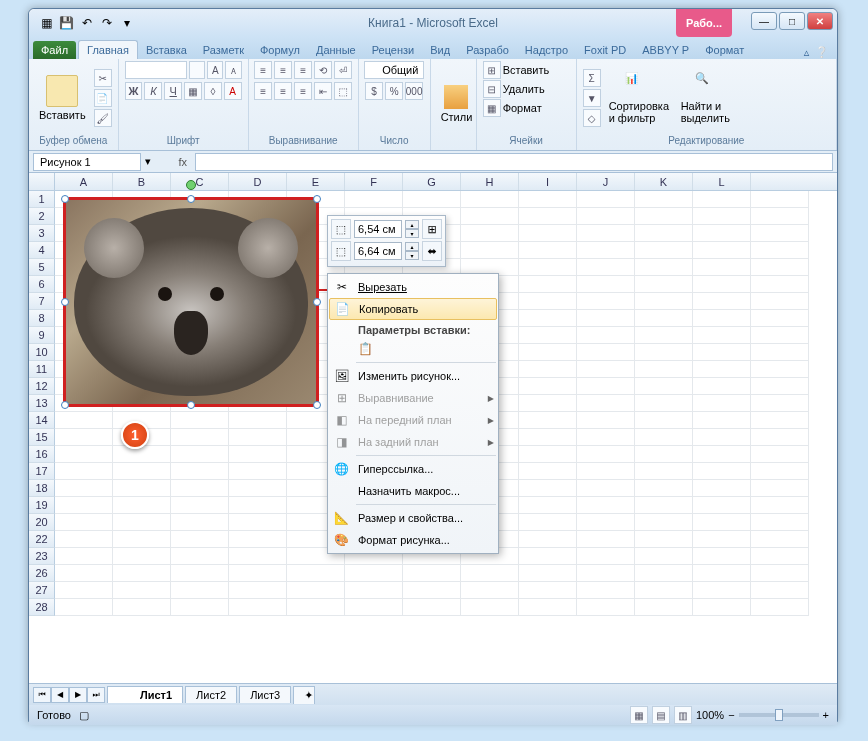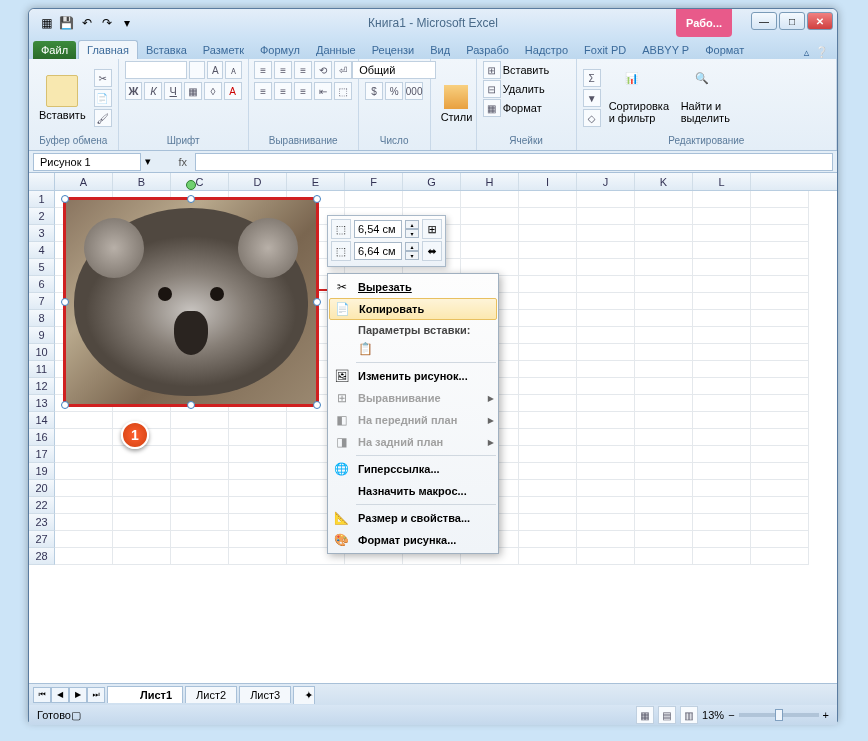--- a/index.html
+++ b/index.html
@@ -53,21 +53,21 @@
 .mini-toolbar { position: absolute; top: 42px; left: 298px; background: linear-gradient(#fdfdfd,#ecf2f8); border: 1px solid #a8b8c8; padding: 3px; box-shadow: 2px 2px 6px rgba(0,0,0,0.2); }
 .mt-row { display: flex; gap: 3px; align-items: center; margin-bottom: 2px; }
 .mt-input { width: 48px; height: 18px; border: 1px solid #a8b8c8; background: #fff; padding-left: 3px; line-height: 16px; }
 .spinner { width: 14px; height: 18px; display: flex; flex-direction: column; }
 .spinner div { flex: 1; border: 1px solid #a8b8c8; background: #f0f4f8; font-size: 6px; text-align: center; }
 .mt-btn { width: 20px; height: 20px; border: 1px solid #c8d4e0; background: #f4f8fc; display: flex; align-items: center; justify-content: center; }
 .context-menu { position: absolute; top: 100px; left: 298px; width: 172px; background: linear-gradient(#fdfdfd,#f0f4f8); border: 1px solid #a0b0c0; box-shadow: 2px 2px 8px rgba(0,0,0,0.3); padding: 2px 0; }
 .cm-item { display: flex; align-items: center; height: 22px; padding: 0 4px 0 2px; }
 .cm-item:hover, .cm-item.hl { background: linear-gradient(#fef4d8,#fce8b0); border: 1px solid #e8c060; border-radius: 2px; margin: 0 1px; padding: 0 3px 0 1px; }
 .cm-icon { width: 24px; height: 20px; display: flex; align-items: center; justify-content: center; font-size: 12px; }
-.cm-label { flex: 1; padding-left: 4px; font-weight: bold; }
+.cm-label { flex: 1; padding-left: 4px; }
 .cm-item.disabled .cm-label { color: #a0a0a0; }
 .cm-item.disabled .cm-icon { opacity: 0.4; }
 .cm-arrow { color: #666; font-size: 8px; }
 .cm-sep { height: 1px; background: #d0d8e0; margin: 2px 2px 2px 28px; }
 .cm-head { font-weight: bold; padding: 4px 4px 2px 30px; color: #444; }
 .redline { position: absolute; height: 2px; background: #d02020; }
 .sheet-tabs { height: 22px; background: linear-gradient(#e0ebf5,#d0e0f0); border-top: 1px solid #a8c0d8; display: flex; align-items: center; padding-left: 4px; }
 .nav-btn { width: 18px; height: 16px; border: 1px solid #a8c0d8; background: #f0f6fc; display: flex; align-items: center; justify-content: center; font-size: 8px; }
 .sheet-tab { padding: 2px 10px; background: #f4f8fc; border: 1px solid #a8c0d8; border-bottom: none; margin-left: 2px; }
 .sheet-tab.active { background: #fff; font-weight: bold; padding-left: 32px; }
@@ -172,21 +172,21 @@
             <div class="sq">≡</div>
             <div class="sq">⇤</div>
             <div class="sq">⬚</div>
           </div>
       </div>
       <div class="group-label">Выравнивание</div>
     </div>
     <div class="group" style="width:72px">
       <div class="group-body" style="flex-direction:column;gap:3px">
         <div class="minirow">
-            <div style="width:84px;height:18px;border:1px solid #c0d0e0;background:#fff;padding-left:6px;line-height:16px">Общий</div>
+            <div style="width:60px;height:18px;border:1px solid #c0d0e0;background:#fff;padding-left:17px;line-height:16px">Общий</div>
           </div>
         <div class="minirow">
             <div class="sq">$</div>
             <div class="sq">%</div>
             <div class="sq">000</div>
           </div>
       </div>
       <div class="group-label">Число</div>
     </div>
     <div class="group" style="width:46px">
@@ -478,20 +478,36 @@
           <div class="cell"></div>
           <div class="cell"></div>
           <div class="cell"></div>
           <div class="cell"></div>
           <div class="cell"></div>
           <div class="cell"></div>
           <div class="cell"></div>
           <div class="cell"></div>
         </div>
         <div class="row">
+          <div class="rh">15</div>
+          <div class="cell"></div>
+          <div class="cell"></div>
+          <div class="cell"></div>
+          <div class="cell"></div>
+          <div class="cell"></div>
+          <div class="cell"></div>
+          <div class="cell"></div>
+          <div class="cell"></div>
+          <div class="cell"></div>
+          <div class="cell"></div>
+          <div class="cell"></div>
+          <div class="cell"></div>
+          <div class="cell"></div>
+        </div>
+        <div class="row">
           <div class="rh">16</div>
           <div class="cell"></div>
           <div class="cell"></div>
           <div class="cell"></div>
           <div class="cell"></div>
           <div class="cell"></div>
           <div class="cell"></div>
           <div class="cell"></div>
           <div class="cell"></div>
           <div class="cell"></div>
@@ -510,20 +526,36 @@
           <div class="cell"></div>
           <div class="cell"></div>
           <div class="cell"></div>
           <div class="cell"></div>
           <div class="cell"></div>
           <div class="cell"></div>
           <div class="cell"></div>
           <div class="cell"></div>
         </div>
         <div class="row">
+          <div class="rh">18</div>
+          <div class="cell"></div>
+          <div class="cell"></div>
+          <div class="cell"></div>
+          <div class="cell"></div>
+          <div class="cell"></div>
+          <div class="cell"></div>
+          <div class="cell"></div>
+          <div class="cell"></div>
+          <div class="cell"></div>
+          <div class="cell"></div>
+          <div class="cell"></div>
+          <div class="cell"></div>
+          <div class="cell"></div>
+        </div>
+        <div class="row">
           <div class="rh">19</div>
           <div class="cell"></div>
           <div class="cell"></div>
           <div class="cell"></div>
           <div class="cell"></div>
           <div class="cell"></div>
           <div class="cell"></div>
           <div class="cell"></div>
           <div class="cell"></div>
           <div class="cell"></div>
@@ -559,20 +591,36 @@
           <div class="cell"></div>
           <div class="cell"></div>
           <div class="cell"></div>
           <div class="cell"></div>
           <div class="cell"></div>
           <div class="cell"></div>
           <div class="cell"></div>
         </div>
         <div class="row">
           <div class="rh">23</div>
+          <div class="cell"></div>
+          <div class="cell"></div>
+          <div class="cell"></div>
+          <div class="cell"></div>
+          <div class="cell"></div>
+          <div class="cell"></div>
+          <div class="cell"></div>
+          <div class="cell"></div>
+          <div class="cell"></div>
+          <div class="cell"></div>
+          <div class="cell"></div>
+          <div class="cell"></div>
+          <div class="cell"></div>
+        </div>
+        <div class="row">
+          <div class="rh">26</div>
           <div class="cell"></div>
           <div class="cell"></div>
           <div class="cell"></div>
           <div class="cell"></div>
           <div class="cell"></div>
           <div class="cell"></div>
           <div class="cell"></div>
           <div class="cell"></div>
           <div class="cell"></div>
           <div class="cell"></div>
@@ -718,29 +766,29 @@
     <div class="nav-btn">◀</div>
     <div class="nav-btn">▶</div>
     <div class="nav-btn">⏭</div>
     <div class="sheet-tab active">Лист1</div>
     <div class="sheet-tab">Лист2</div>
     <div class="sheet-tab">Лист3</div>
     <div class="sheet-tab" style="width:20px;text-align:center">✦</div>
   </div>
 
   <div class="statusbar">
-    <div style="display:flex;align-items:center">
+    <div style="display:flex;gap:8px;align-items:center">
       <span>Готово</span>
       <span>▢</span>
     </div>
     <div class="zoom">
       <span class="sq">▦</span>
       <span class="sq">▤</span>
       <span class="sq">▥</span>
-      <span>13%</span>
+      <span>100%</span>
       <span>−</span>
       <div class="zoom-slider">
           <div class="zoom-thumb"></div>
         </div>
       <span>+</span>
     </div>
   </div>
 </div>
 
 </body></html>

